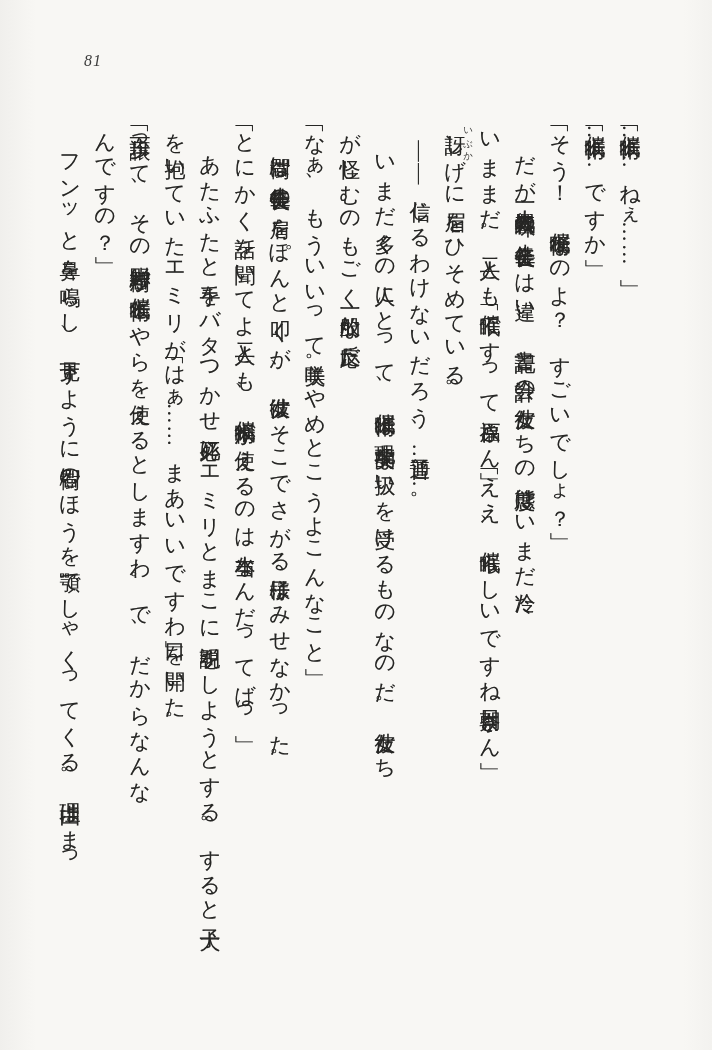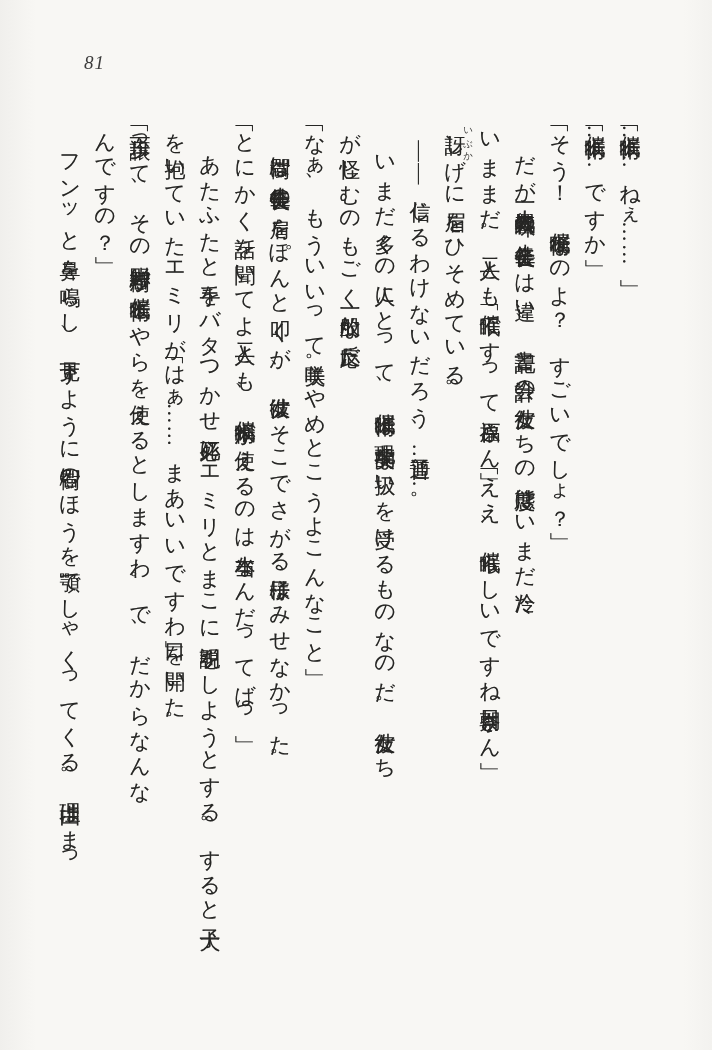--- a/index.html
+++ b/index.html
@@ -14,21 +14,21 @@
   }
   #page {
     position: absolute;
     inset: 0;
     background: linear-gradient(90deg, #f0efec 0%, #f8f7f4 5%, #f8f7f4 96%, #f3f2ef 100%);
   }
   #page-number {
     position: absolute;
     top: 52px;
     left: 84px;
-    font-size: 19px;
+    font-size: 16px;
     font-style: italic;
     color: #3c3c3c;
     letter-spacing: 1px;
   }
   #text-block {
     position: absolute;
     top: 118px;
     right: 65px;
     height: 862px;
     writing-mode: vertical-rl;

